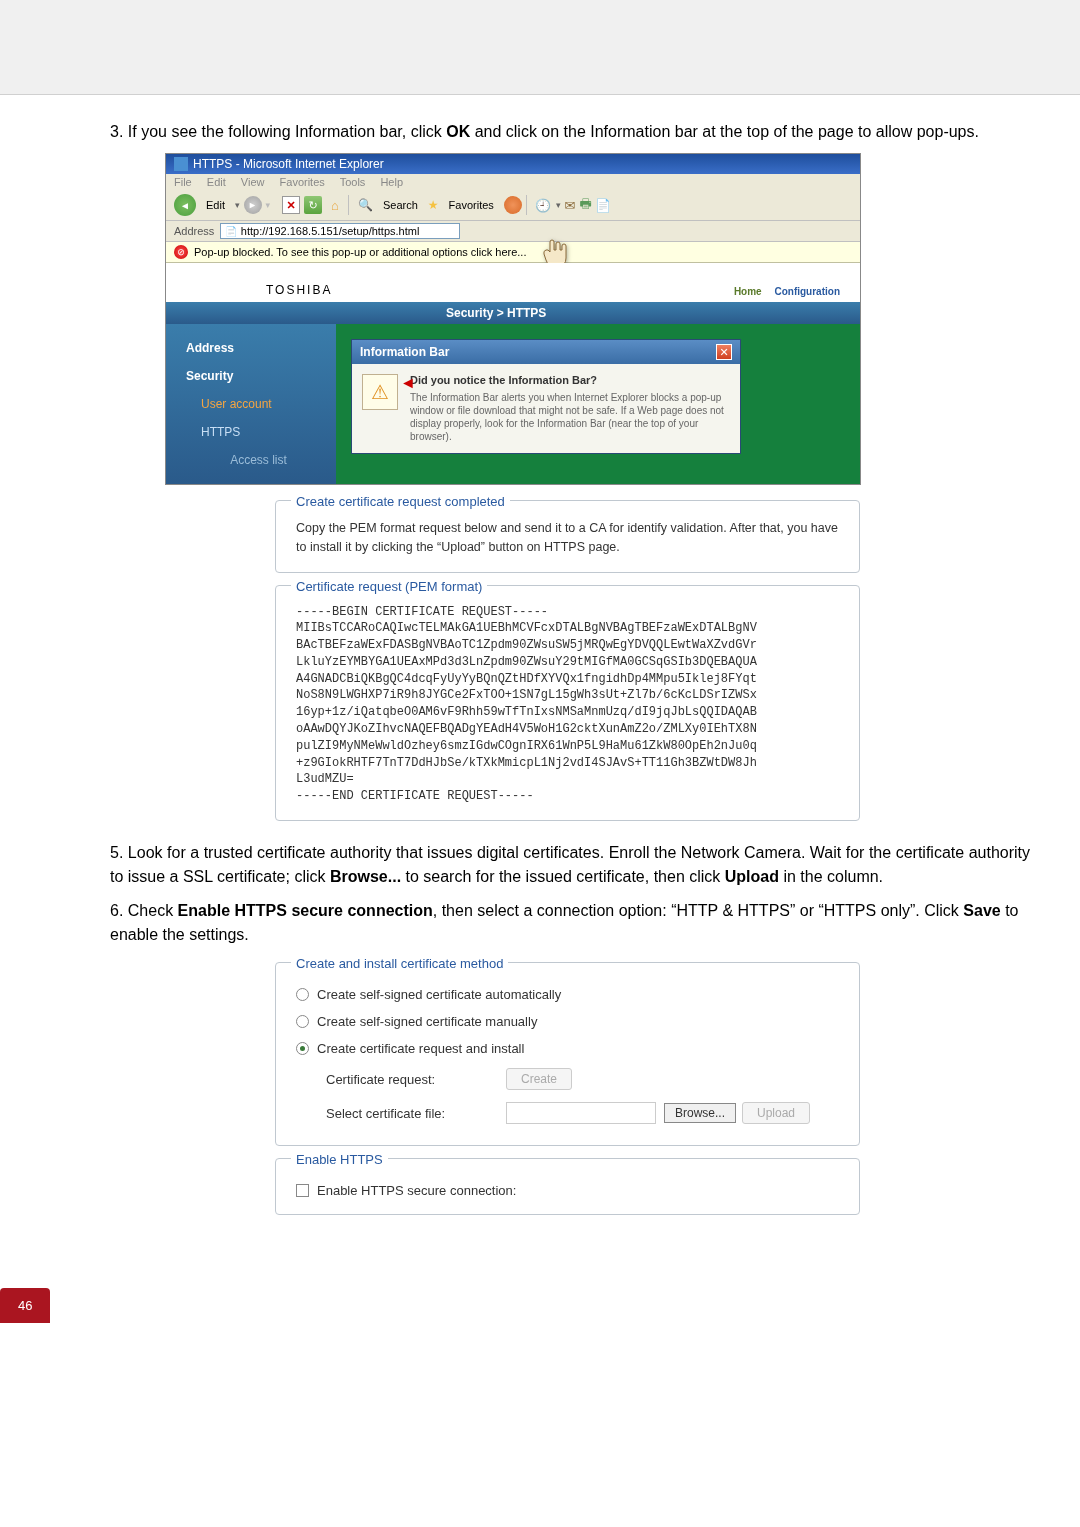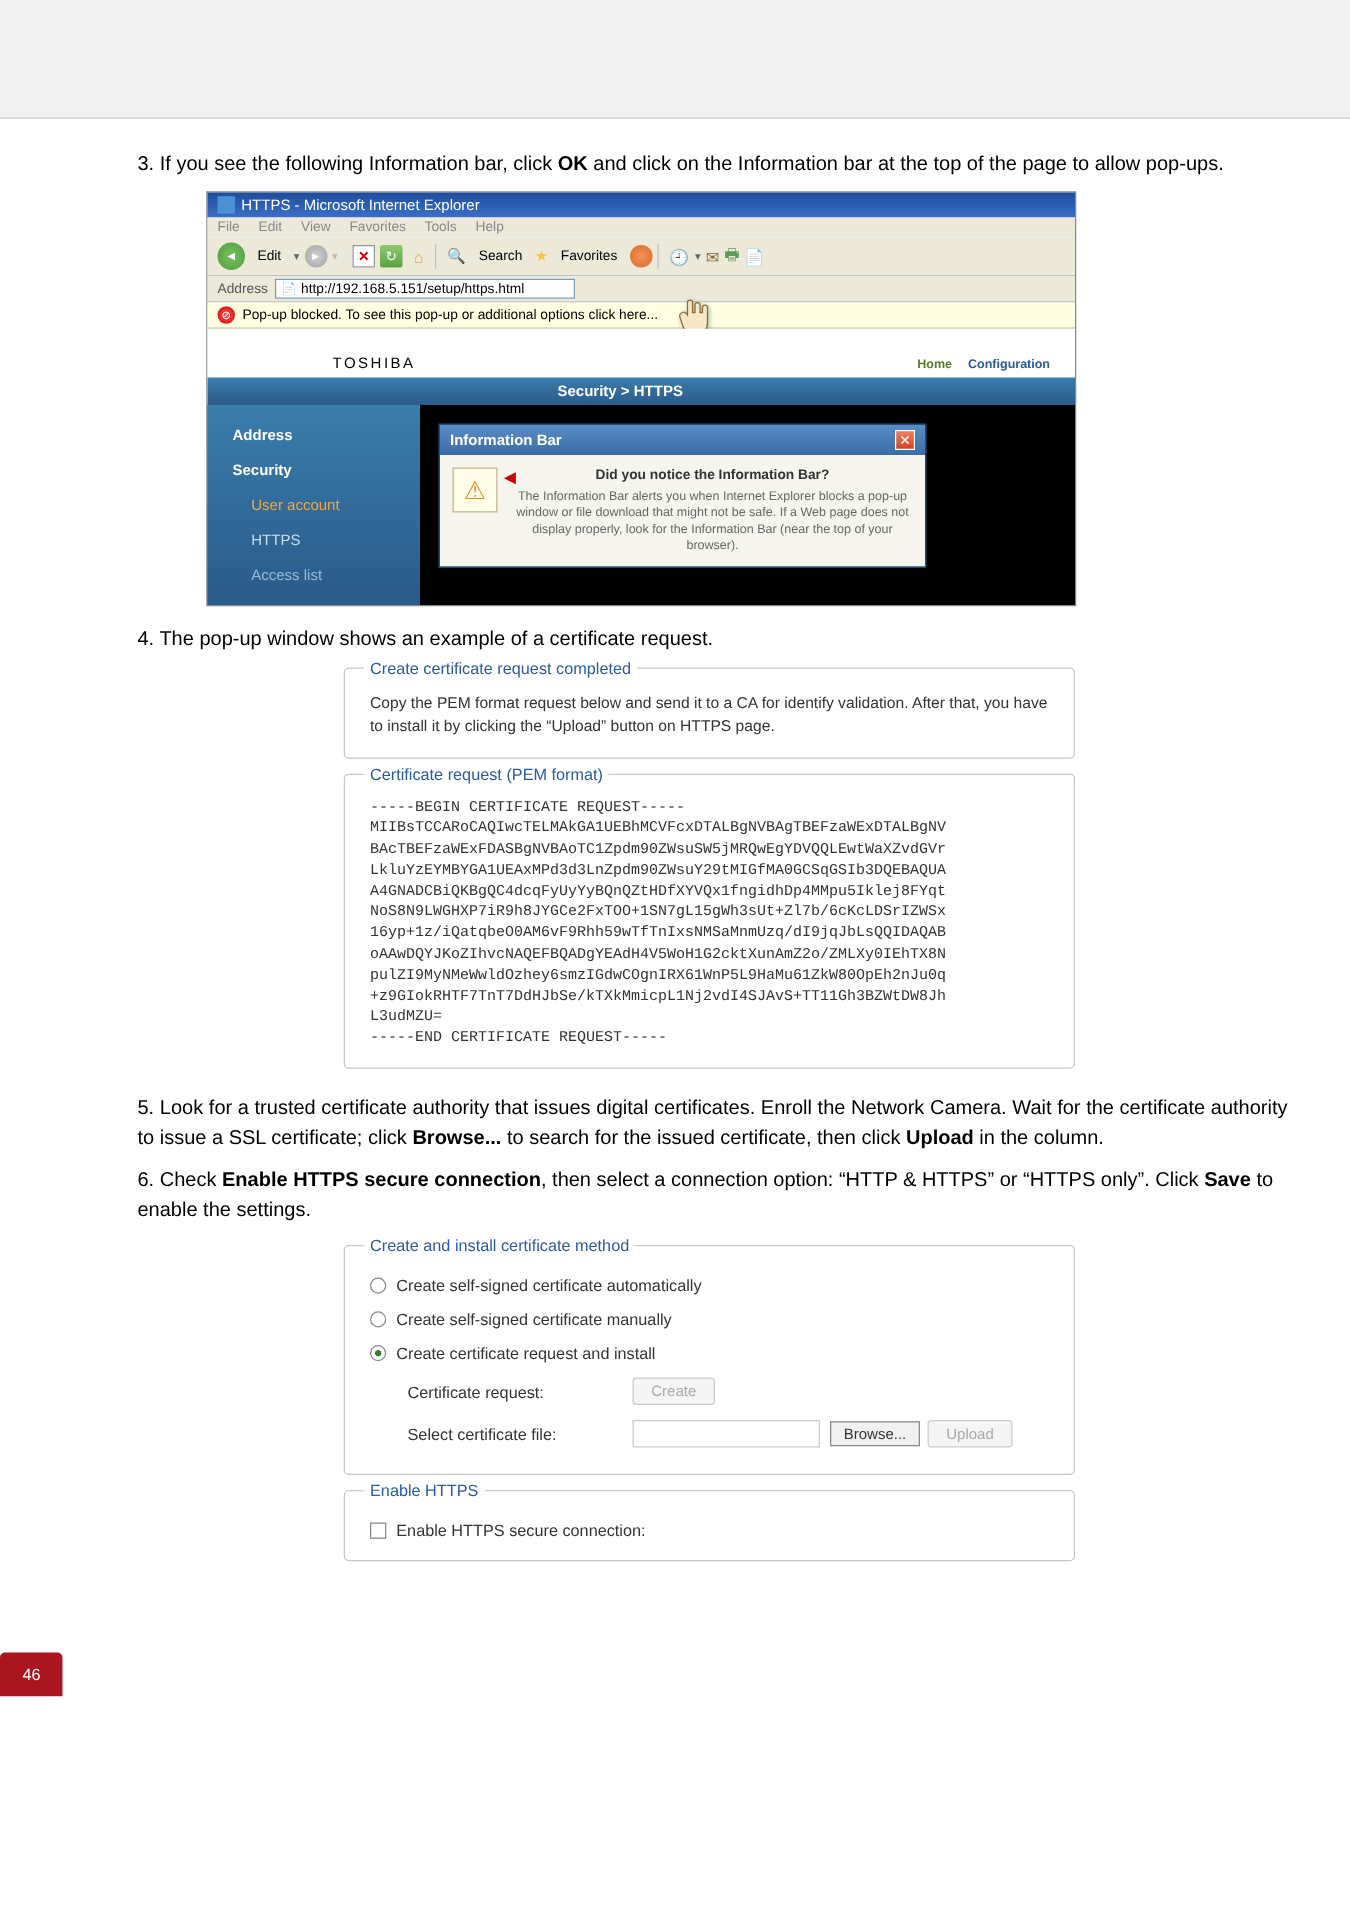--- a/index.html
+++ b/index.html
@@ -38,21 +38,21 @@
     .toshiba-logo { font-weight: normal; font-size: 12px; letter-spacing: 2px; }
     .toshiba-links { padding-right: 20px; font-size: 10px; margin-left: 16px; }
     .toshiba-links .home-link { color: #5a7a2a; font-weight: bold; margin-right: 10px; }
     .toshiba-links .config-link { color: #2a5aa0; font-weight: bold; }
     .breadcrumb-bar { background: linear-gradient(to bottom, #3a7dab, #2a5a8a); color: #fff; padding: 4px 0 4px 280px; font-size: 12px; font-weight: bold; }
     .toshiba-body { display: flex; background: #333; }
     .toshiba-sidebar { width: 170px; background: linear-gradient(to bottom, #3a7dab, #2a5a8a); padding: 10px 0; }
     .sidebar-link { display: block; padding: 7px 20px; color: #fff; font-size: 12px; font-weight: bold; }
     .sidebar-link.sub { padding-left: 35px; font-weight: normal; color: #c8dff5; }
     .sidebar-link.orange { color: #f5a542; }
-    .toshiba-main { flex: 1; background: #000000; padding: 15px; position: relative; text-align: center; }
+    .toshiba-main { flex: 1; background: #15803d; padding: 15px; position: relative; }
     .info-dialog { background: #4a7db5; border: 1px solid #2a4a75; width: 390px; }
     .info-dialog-header { background: linear-gradient(to bottom, #5a8dc5, #3a6da5); padding: 4px 8px; display: flex; justify-content: space-between; align-items: center; }
     .info-dialog-title { color: #fff; font-size: 12px; font-weight: bold; }
     .info-dialog-close { width: 16px; height: 16px; background: linear-gradient(to bottom, #f08060, #d04020); color: #fff; display: flex; align-items: center; justify-content: center; font-size: 11px; border: 1px solid #fff; }
     .info-dialog-body { background: #f5f5ee; padding: 10px 10px 10px 58px; position: relative; min-height: 60px; }
     .info-dialog-body .warn-icon { position: absolute; left: 10px; top: 10px; width: 36px; height: 36px; border: 1px solid #c0b090; background: #fffde8; display: flex; align-items: center; justify-content: center; color: #e09020; font-size: 20px; }
     .info-dialog-body .red-arrow { position: absolute; left: 48px; top: 10px; color: #c00; font-size: 16px; }
     .info-dialog-body .dialog-q { font-size: 11px; font-weight: bold; color: #333; }
     .info-dialog-body .dialog-text { font-size: 10px; color: #666; margin-top: 5px; line-height: 1.3; }
     
@@ -150,41 +150,40 @@
           <span class="config-link">Configuration</span>
         </span>
       </div>
       <div class="breadcrumb-bar">Security &gt; HTTPS</div>
       <div class="toshiba-body">
         <div class="toshiba-sidebar">
           <span class="sidebar-link">Address</span>
           <span class="sidebar-link">Security</span>
           <span class="sidebar-link sub orange">User account</span>
           <span class="sidebar-link sub">HTTPS</span>
-          <span class="sidebar-link sub" style="color:#9abcd8;">Access list</span>
+          <span class="sidebar-link sub" style="color:#9abcd8;text-align:center;">Access list</span>
         </div>
         <div class="toshiba-main">
           <div class="info-dialog">
             <div class="info-dialog-header">
               <span class="info-dialog-title">Information Bar</span>
               <span class="info-dialog-close">✕</span>
             </div>
             <div class="info-dialog-body">
               <span class="warn-icon">⚠</span>
               <span class="red-arrow">◄</span>
               <div class="dialog-q">Did you notice the Information Bar?</div>
               <div class="dialog-text">The Information Bar alerts you when Internet Explorer blocks a pop-up window or file download that might not be safe. If a Web page does not display properly, look for the Information Bar (near the top of your browser).</div>
             </div>
           </div>
         </div>
       </div>
     </div>
   </div>
 
-  <p class="step-text">4.  The pop-up window shows an example of a certificate request.</p>
 
   <div class="cert-box-wrap">
     <div class="fieldset-box">
       <span class="fieldset-legend">Create certificate request completed</span>
       <div class="fieldset-content">
         <p class="cert-instruction">Copy the PEM format request below and send it to a CA for identify validation. After that, you have to install it by clicking the “Upload” button on HTTPS page.</p>
       </div>
     </div>
     <div class="fieldset-box">
       <span class="fieldset-legend">Certificate request (PEM format)</span>

